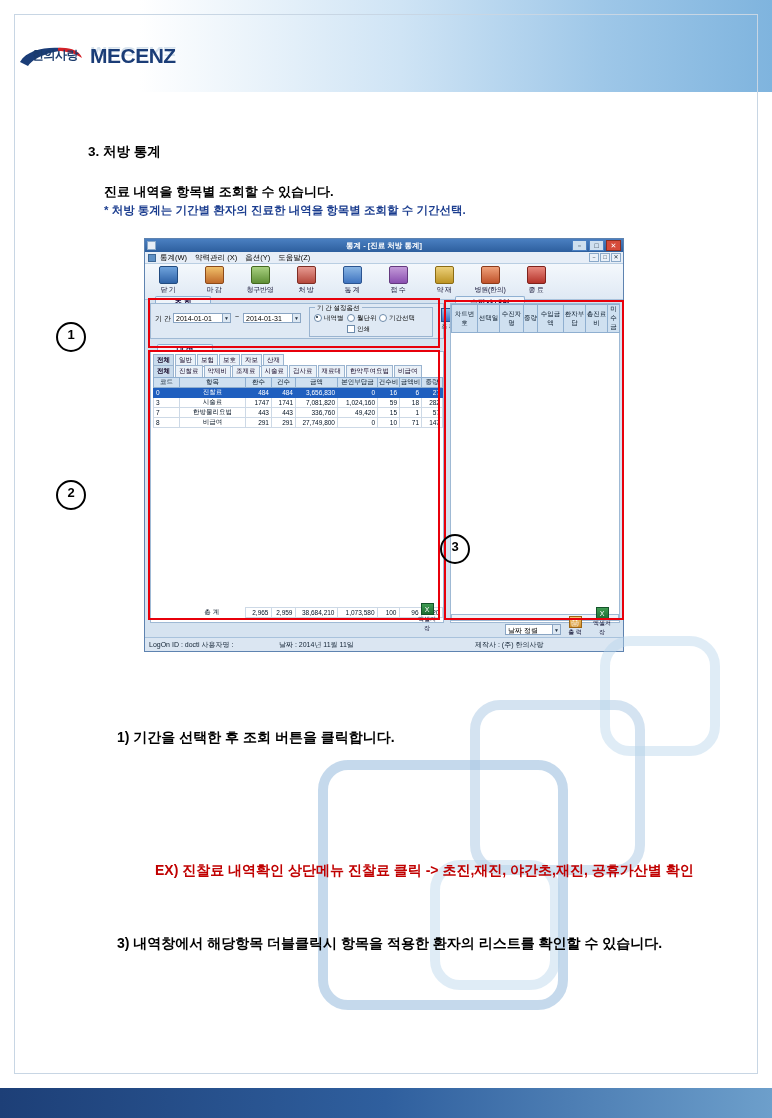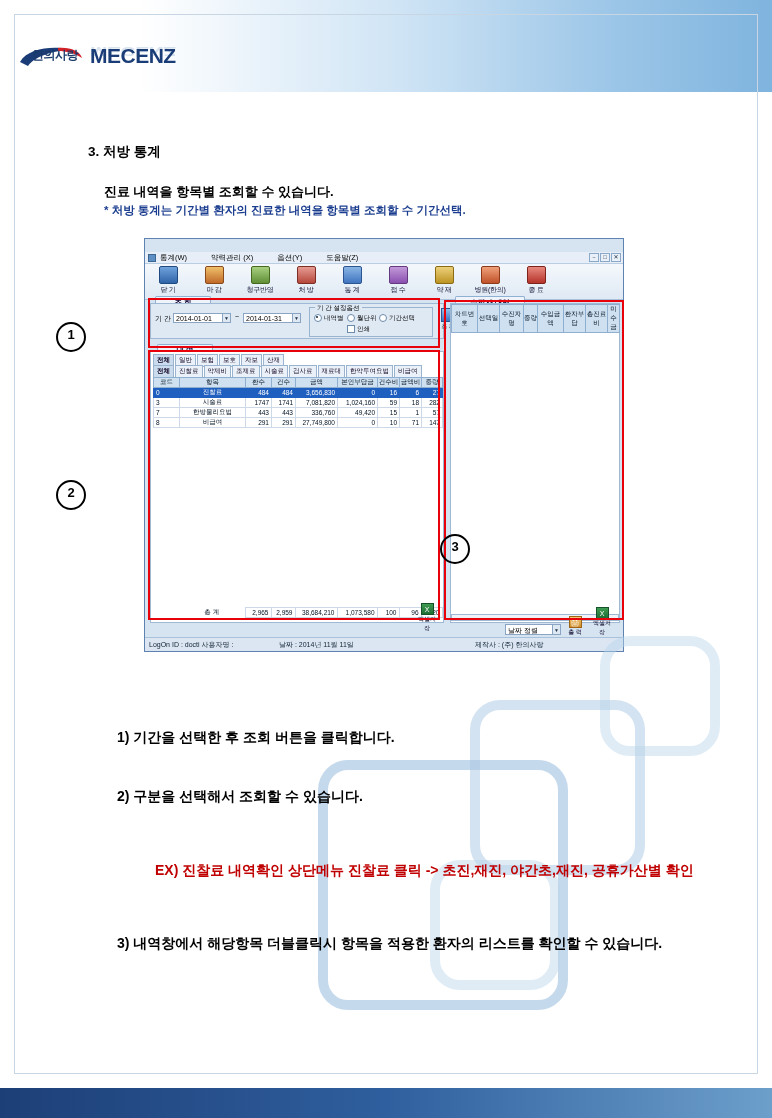--- a/index.html
+++ b/index.html
@@ -163,21 +163,21 @@
     line-height: 12px;
   }
   .menubar .mb-icon {
     position: absolute; left: 3px; top: 2px;
     width: 8px; height: 8px;
     background: #5d8fc4; border: 1px solid #3b6694;
     box-sizing: border-box;
   }
   .menu-items {
     position: absolute; left: 15px; top: 0;
-    display: flex; gap: 24px;
+    display: flex; gap: 8px;
   }
   .mdi-buttons {
     position: absolute; right: 2px; top: 1px;
     display: flex; gap: 1px;
   }
   .mdi-btn {
     width: 10px; height: 9px;
     border: 1px solid #8aa9c9;
     background: #e9f0f8;
     box-sizing: border-box;
@@ -429,20 +429,29 @@
     <span class="logo-shadow">MECENZ</span>
     <span class="logo-main">MECENZ</span>
   </div>
 
   <div class="h-section">3. 처방 통계</div>
   <div class="h-desc1">진료 내역을 항목별 조회할 수 있습니다.</div>
   <div class="h-desc2">* 처방 통계는 기간별 환자의 진료한 내역을 항목별 조회할 수 기간선택.</div>
 
   <div class="app-window">
 
+    <div class="titlebar">
+      <span class="tb-icon"></span>
+      <span class="tb-title">통계 - [진료 처방 통계]</span>
+      <span class="tb-buttons">
+        <span class="tb-btn">－</span>
+        <span class="tb-btn">□</span>
+        <span class="tb-btn close">✕</span>
+      </span>
+    </div>
 
     <div class="menubar">
       <span class="mb-icon"></span>
       <span class="menu-items">
         <span>통계(W)</span>
         <span>약력관리 (X)</span>
         <span>옵션(Y)</span>
         <span>도움말(Z)</span>
       </span>
       <span class="mdi-buttons">
@@ -703,18 +712,17 @@
   <div class="circle-num" style="left:56px; top:322px;">1</div>
   <div class="circle-num" style="left:56px; top:480px;">2</div>
   <div class="circle-num" style="left:440px; top:534px;">3</div>
 
   <div class="deco" style="left:318px; top:760px; width:250px; height:250px;"></div>
   <div class="deco deco2" style="left:470px; top:700px; width:175px; height:175px;"></div>
   <div class="deco deco3" style="left:600px; top:636px; width:120px; height:120px;"></div>
   <div class="deco deco3" style="left:430px; top:860px; width:130px; height:130px;"></div>
 
   <div class="note" style="left:117px; top:729px;">1) 기간을 선택한 후 조회 버튼을 클릭합니다.</div>
-  <div class="note" style="left:117px; top:788px;">2) 구분을 선택해서 조회할 수 있습니다.</div>
   <div class="note red" style="left:155px; top:862px;">EX) 진찰료 내역확인  상단메뉴 진찰료 클릭 -&gt; 초진,재진, 야간초,재진, 공휴가산별 확인</div>
   <div class="note" style="left:117px; top:935px;">3) 내역창에서 해당항목 더블클릭시 항목을 적용한 환자의 리스트를 확인할 수 있습니다.</div>
 
   <div class="bottom-band"></div>
 </div>
 
 </body></html>

